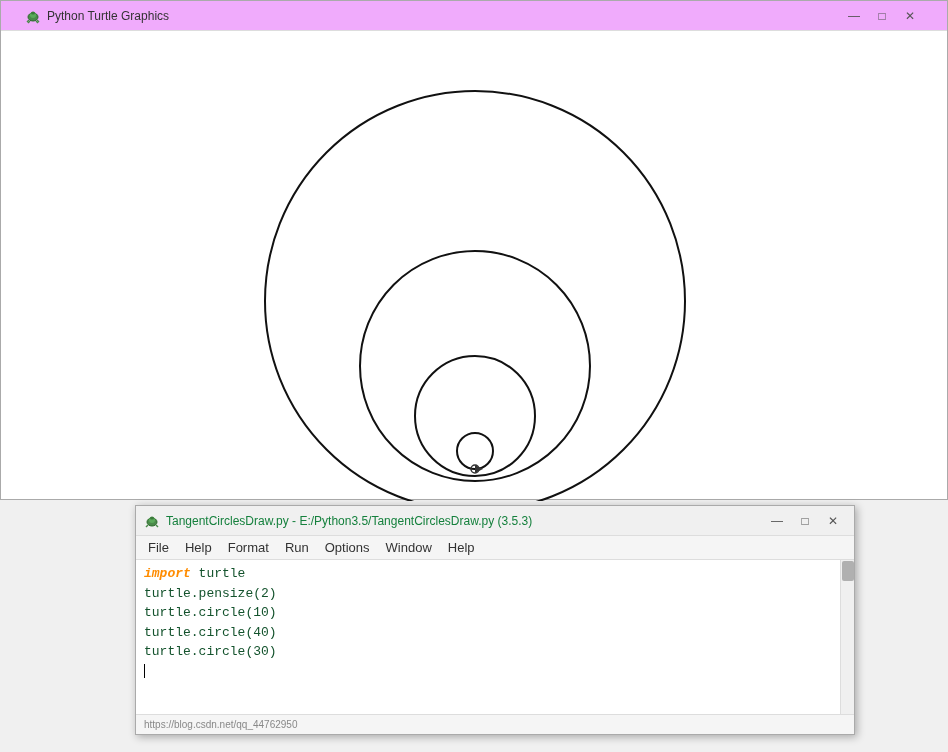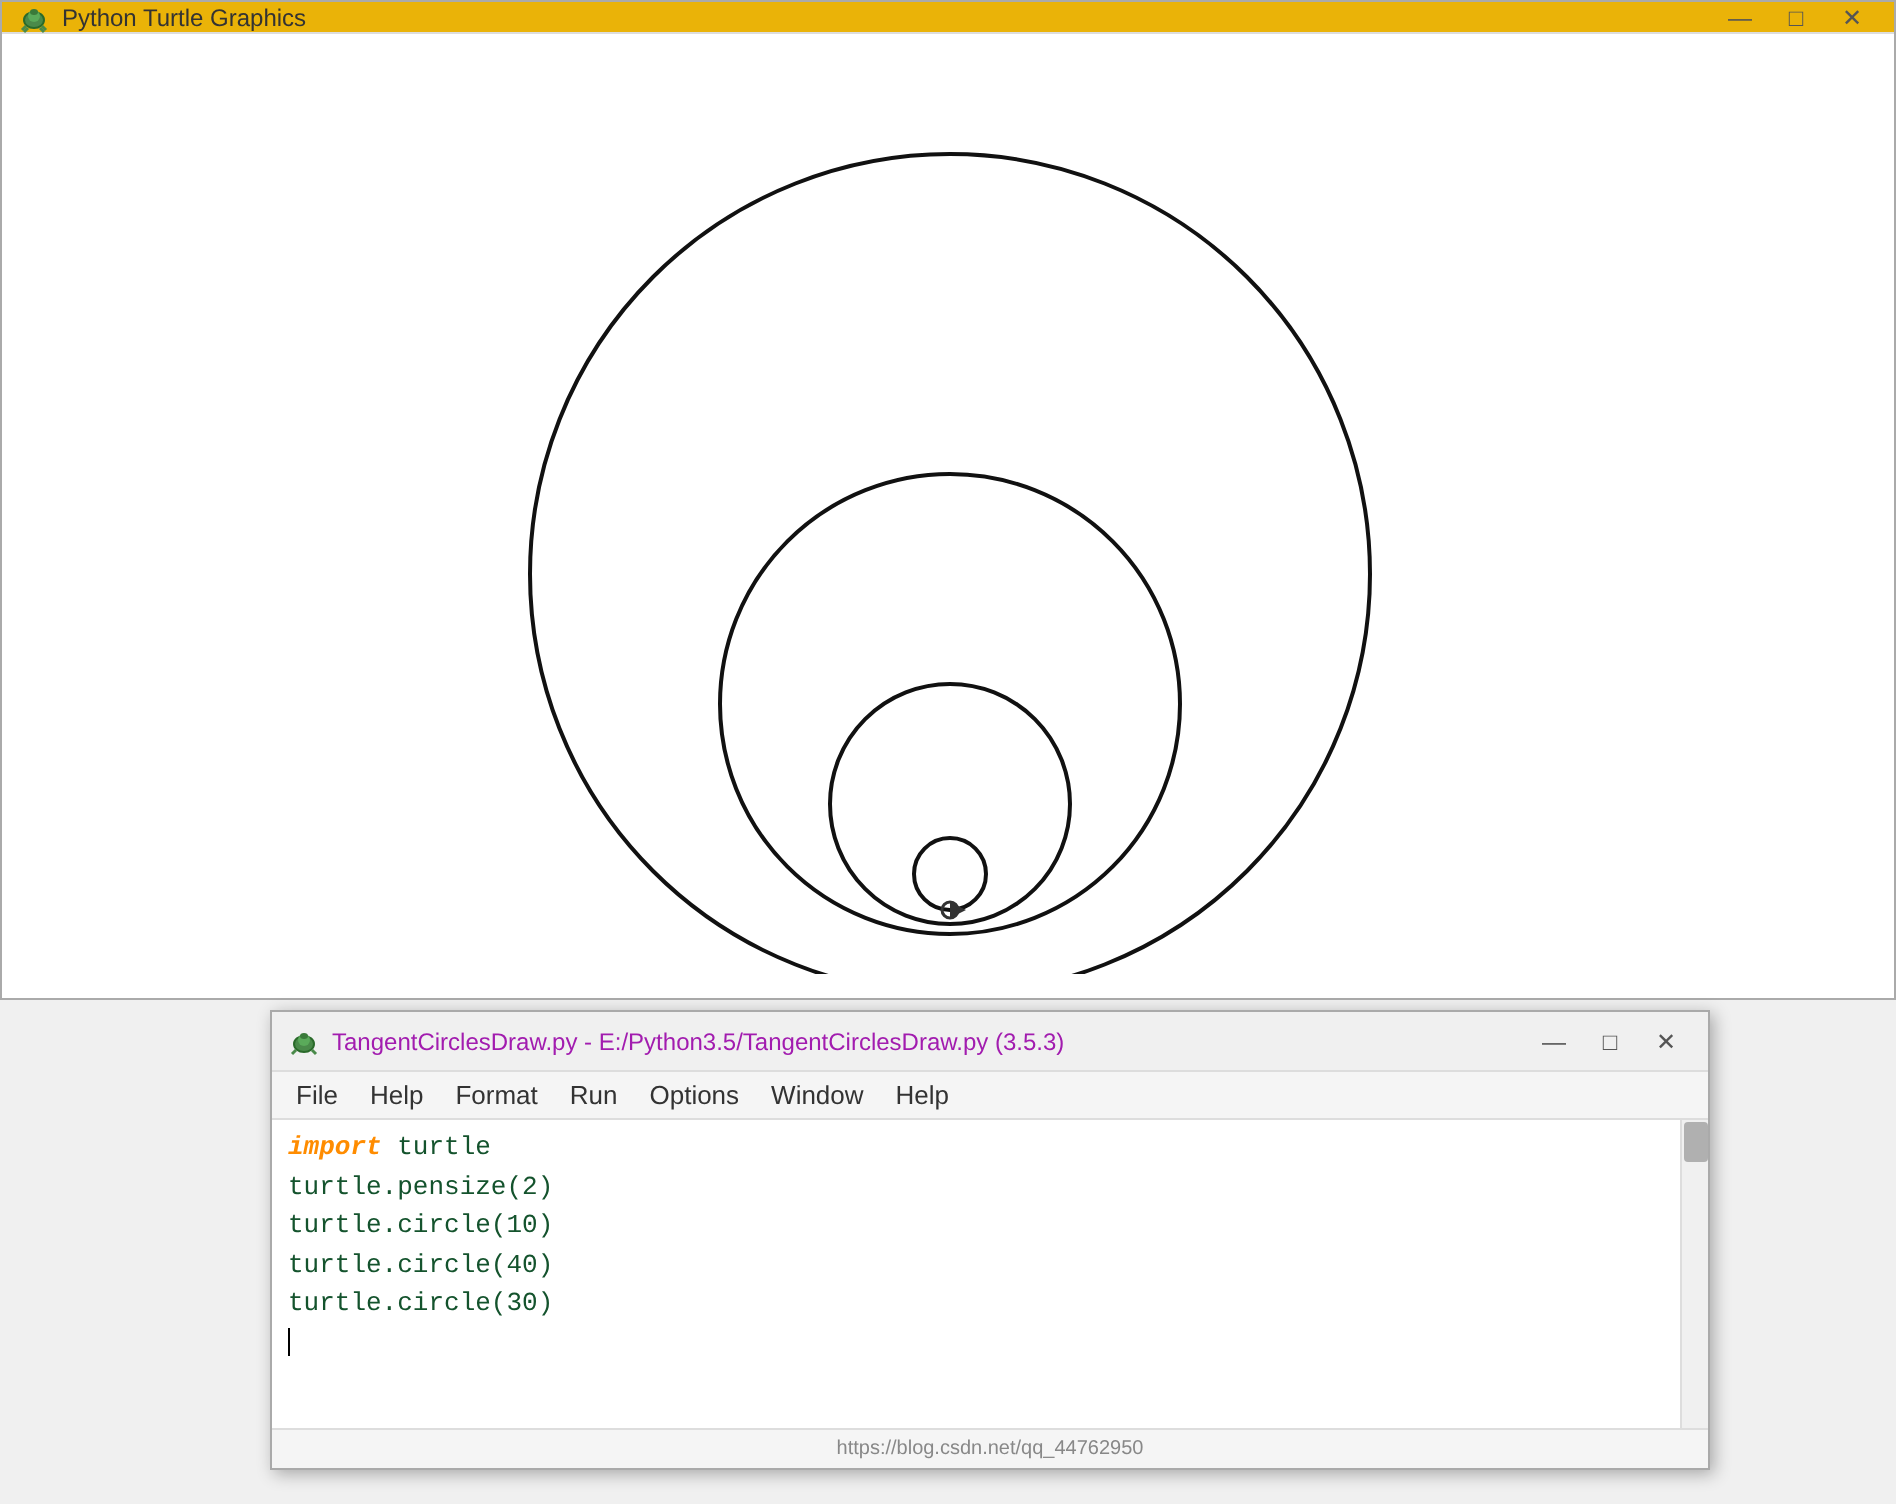--- a/index.html
+++ b/index.html
@@ -19,27 +19,27 @@
       left: 0;
       width: 948px;
       height: 500px;
       background: #ffffff;
       border: 1px solid #aaa;
       display: flex;
       flex-direction: column;
     }
 
     .turtle-titlebar {
-      height: 16px;
-      background: #eab308;
+      height: 30px;
+      background: #f0abfc;
       border-bottom: 1px solid #ddd;
       display: flex;
       align-items: center;
       justify-content: space-between;
-      padding: 0 8px;
+      padding: 0 24px;
       user-select: none;
     }
 
     .turtle-title-left {
       display: flex;
       align-items: center;
       gap: 6px;
     }
 
     .turtle-icon {
@@ -108,21 +108,21 @@
     }
 
     .editor-title-left {
       display: flex;
       align-items: center;
       gap: 6px;
     }
 
     .editor-title-text {
       font-size: 12px;
-      color: #a21caf;
+      color: #15803d;
     }
 
     .editor-menubar {
       height: 24px;
       background: #f5f5f5;
       border-bottom: 1px solid #ddd;
       display: flex;
       align-items: center;
       padding: 0 4px;
       gap: 0;
@@ -174,21 +174,21 @@
 
     .kw-import { color: #ff8c00; font-weight: bold; font-style: italic; }
     .kw-normal { color: #14532d; }
 
     .editor-statusbar {
       height: 20px;
       background: #f5f5f5;
       border-top: 1px solid #ddd;
       display: flex;
       align-items: center;
-      justify-content: center;
+      justify-content: flex-start;
       padding: 0 8px;
     }
 
     .status-link {
       font-size: 10px;
       color: #888;
     }
 
     .cursor-line {
       display: inline-block;

